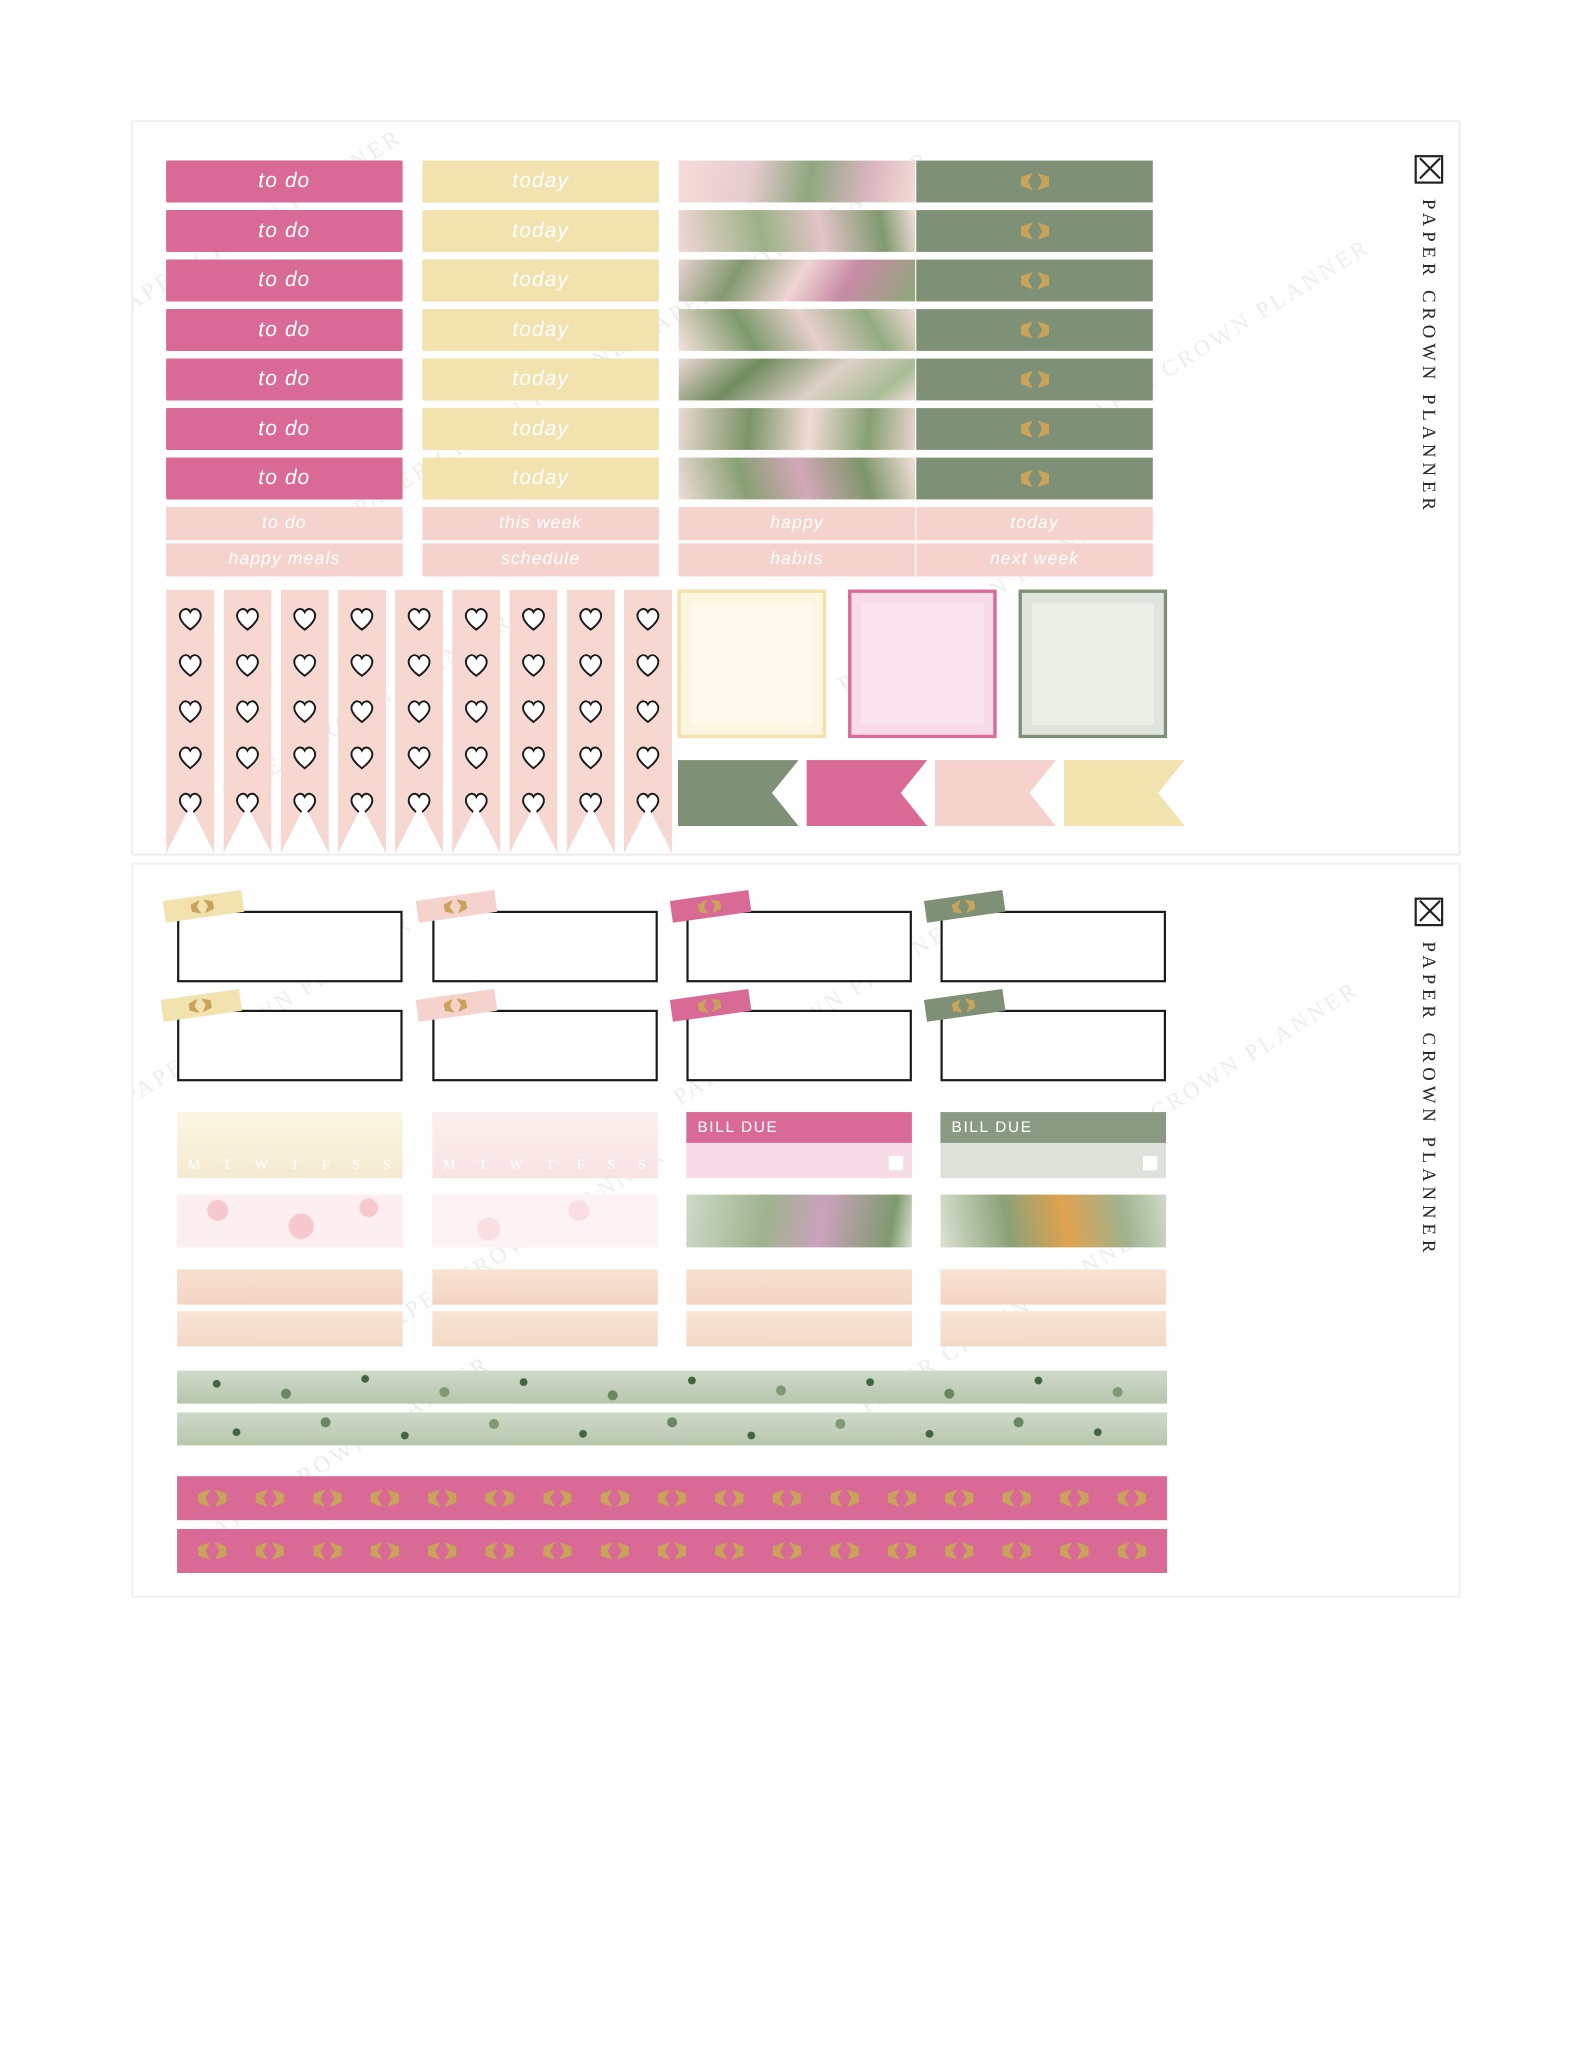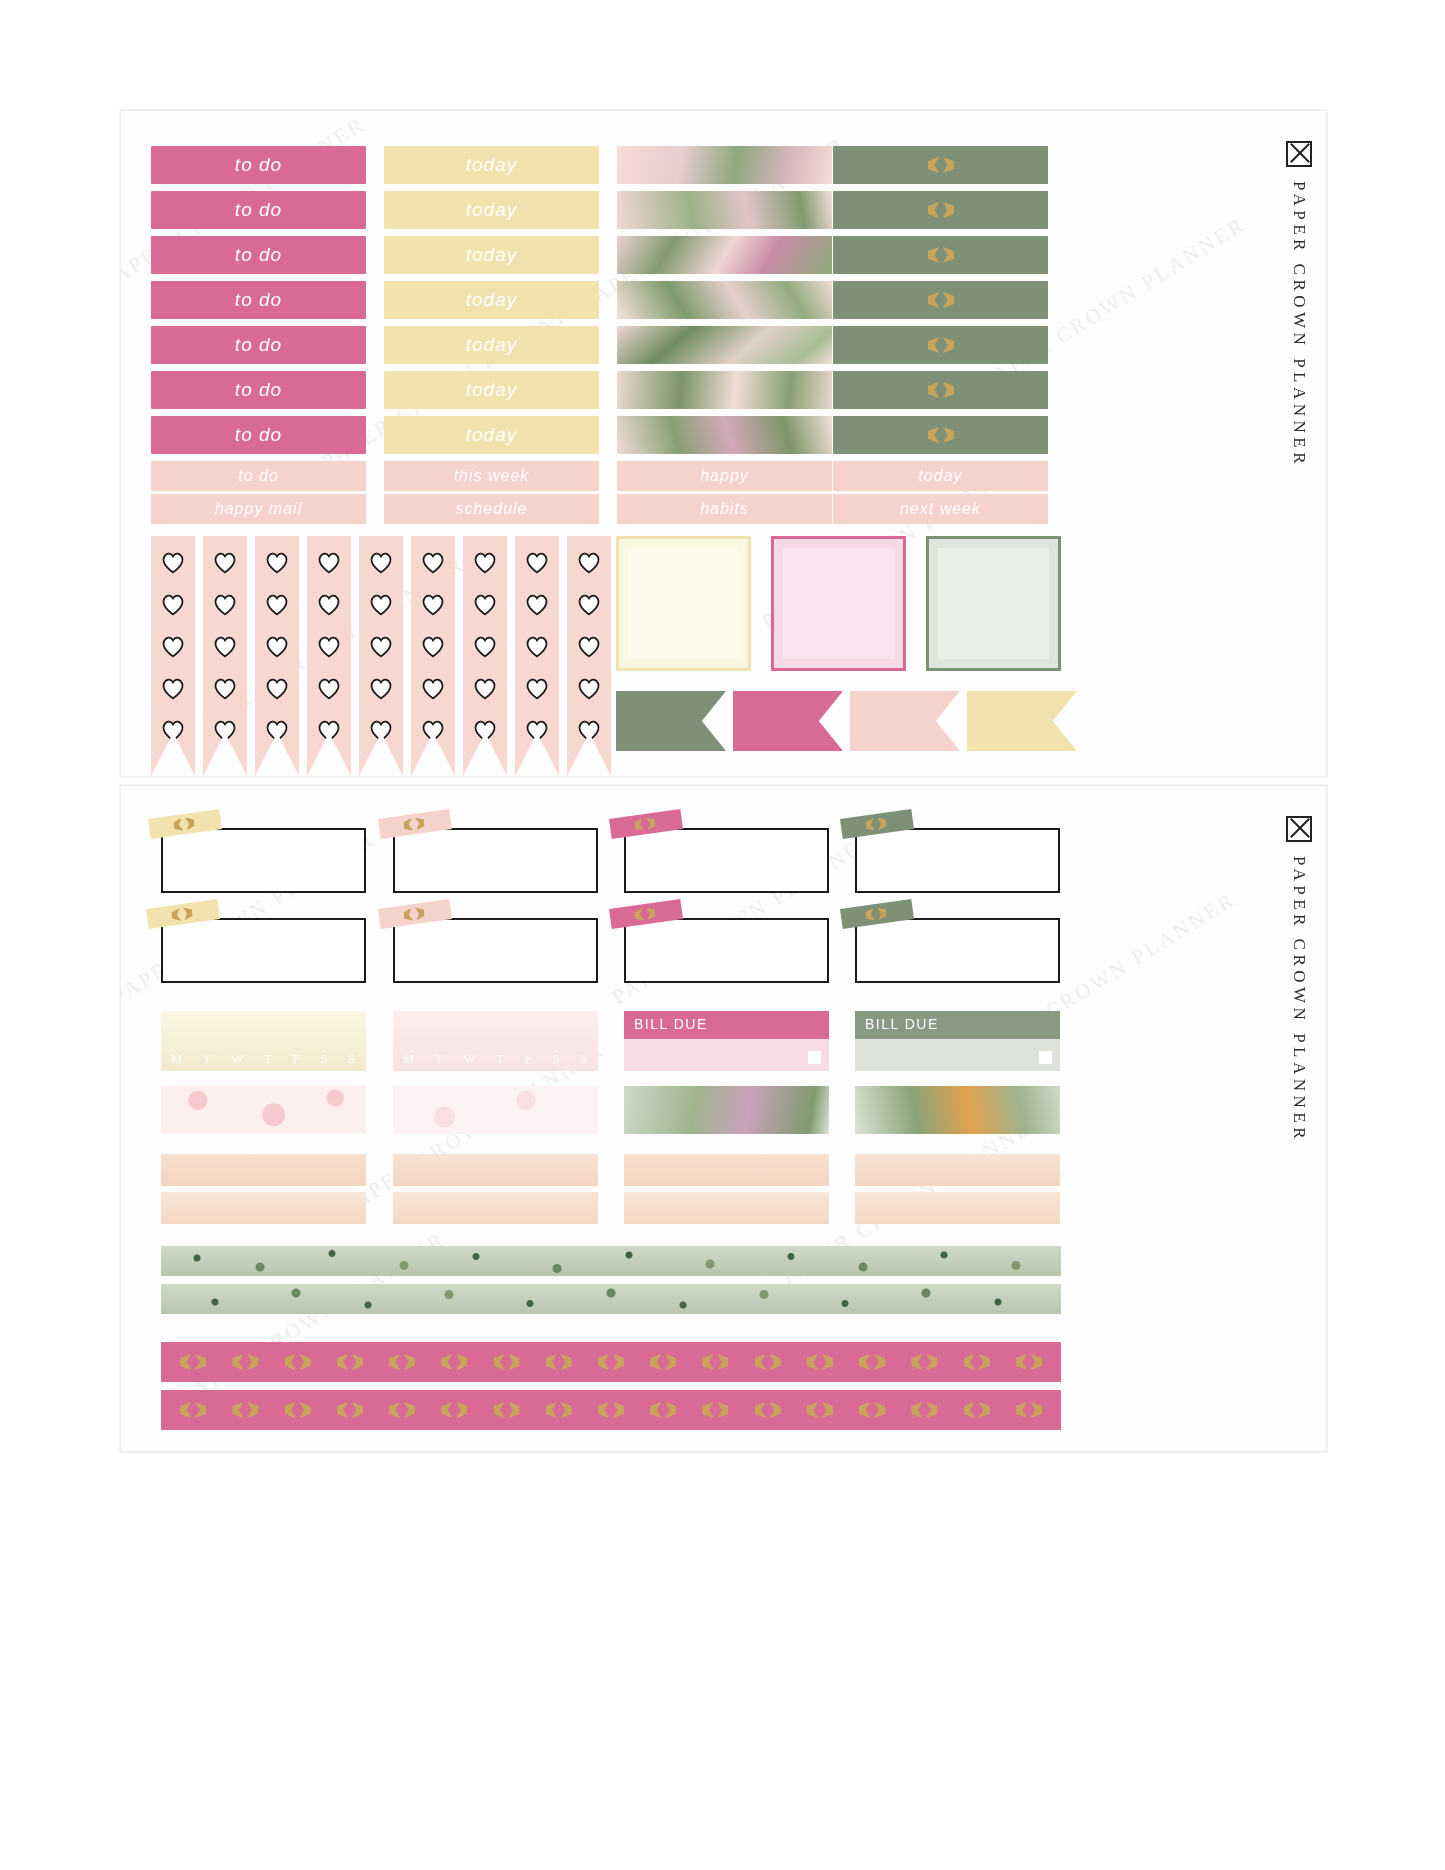--- a/index.html
+++ b/index.html
@@ -274,21 +274,21 @@
         <span class="script" style="font-size:16px;">this week</span>
       </div>
     <div class="stk c-blush" style="left:496px; top:350px; width:215px; height:30px;">
         <span class="script" style="font-size:16px;">happy</span>
       </div>
     <div class="stk c-blush" style="left:712px; top:350px; width:215px; height:30px;">
         <span class="script" style="font-size:16px;">today</span>
       </div>
 
     <div class="stk c-blush" style="left:30px; top:383px; width:215px; height:30px;">
-        <span class="script" style="font-size:16px;">happy mail</span>
+        <span class="script" style="font-size:16px;">happy meals</span>
       </div>
     <div class="stk c-blush" style="left:263px; top:383px; width:215px; height:30px;text-align:right;">
         <span class="script" style="font-size:16px;">schedule</span>
       </div>
     <div class="stk c-blush" style="left:496px; top:383px; width:215px; height:30px;">
         <span class="script" style="font-size:16px;">habits</span>
       </div>
     <div class="stk c-blush" style="left:712px; top:383px; width:215px; height:30px;">
         <span class="script" style="font-size:16px;">next week</span>
       </div>

